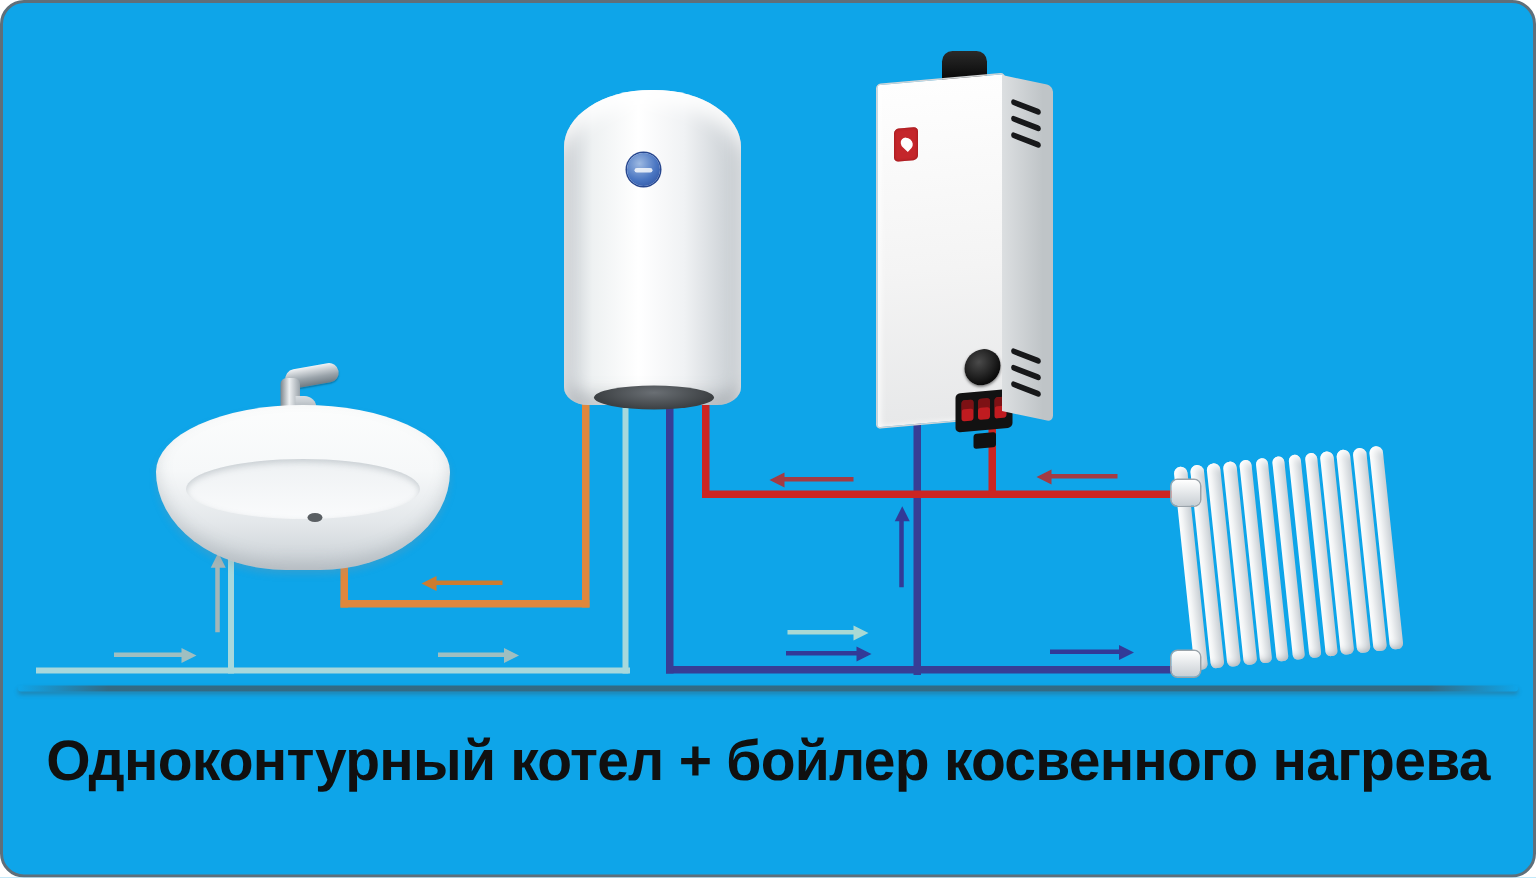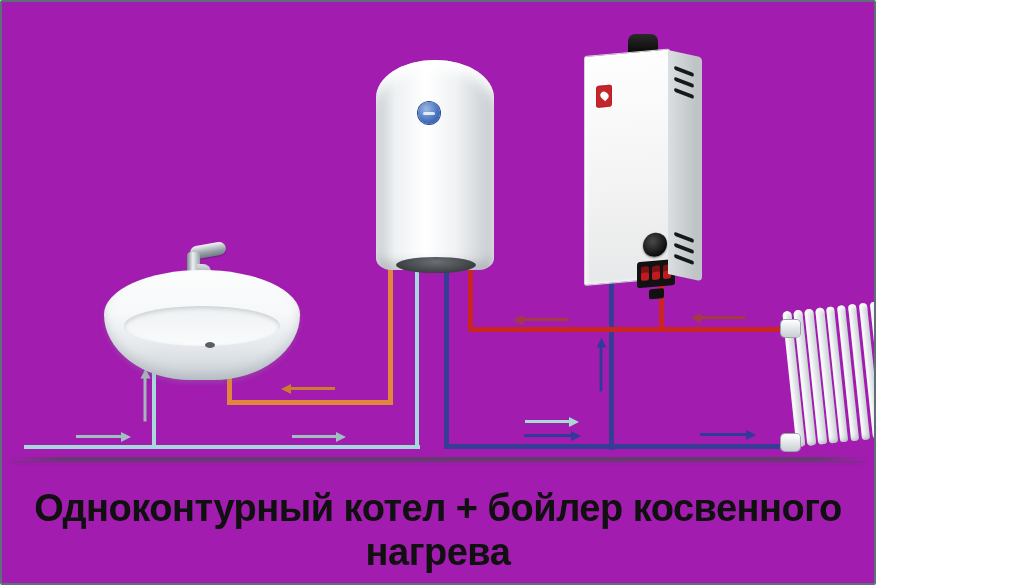--- a/index.html
+++ b/index.html
@@ -1,18 +1,18 @@
 <!DOCTYPE html>
 <html style="--page-border: #5f6f7a; --cold-line: #a7d8dc; --cold-arrow: #9fbfc1; --cold-arrow-pale: #a9d9d4; --hot-line: #e0873c; --hot-arrow: #cd7c2f; --supply-line: #cb2522; --supply-arrow: #a43b43; --return-line: #373d95; --return-arrow: #323a97;"><head>
 <meta charset="utf-8">
 <style>
   html,body{margin:0;padding:0;background:#ffffff;}
   #stage{
-    position:relative;width:876px;height:585px;background:#a21caf;
-    border:2px solid var(--page-border,#5f6f7a);border-radius:2px;box-sizing:border-box;
+    position:relative;width:1024px;height:585px;background:#0ea5e9;
+    border:2px solid var(--page-border,#5f6f7a);border-radius:16px;box-sizing:border-box;
     overflow:hidden;font-family:"Liberation Sans",sans-serif;
   }
   
   .pipe{position:absolute;}
   .p-cold{background:var(--cold-line);}
   .p-hot{background:var(--hot-line);}
   .p-sup{background:var(--supply-line);}
   .p-ret{background:var(--return-line);}
   
   .arrow{position:absolute;height:3px;background:var(--c);}

